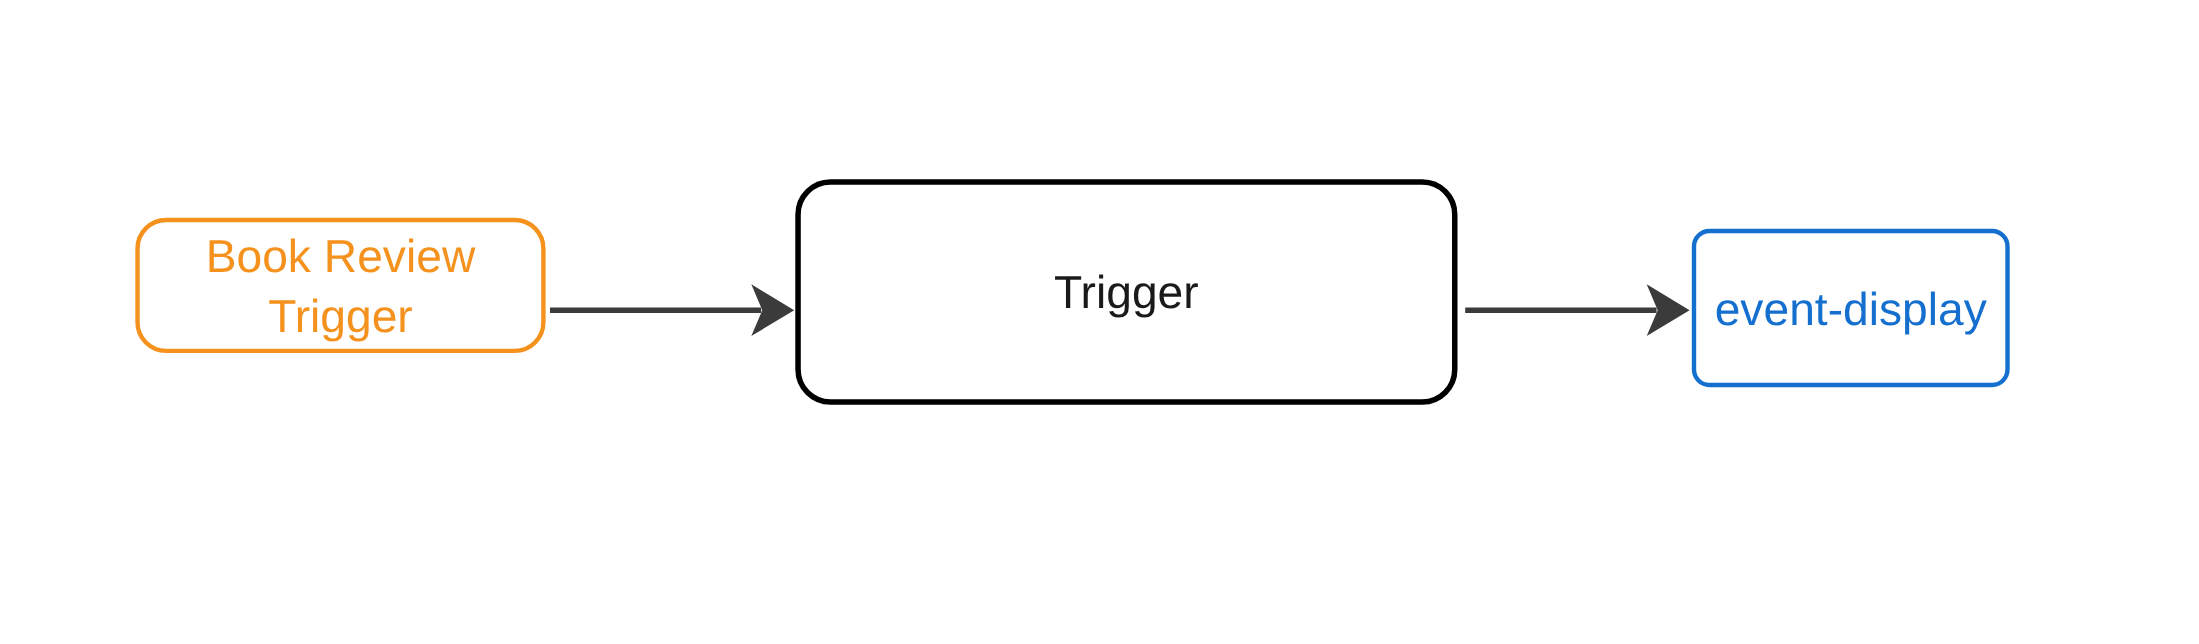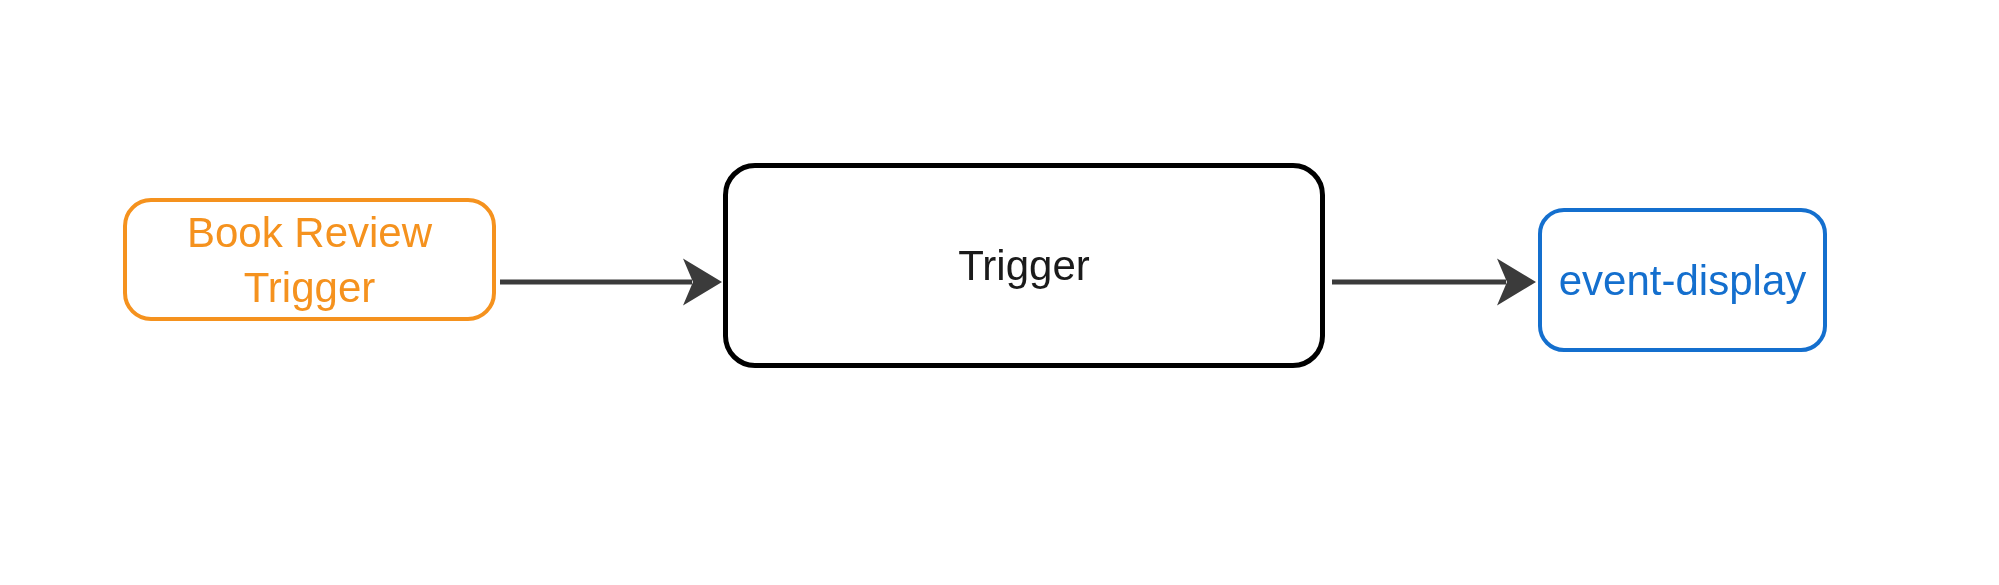--- a/index.html
+++ b/index.html
@@ -52,21 +52,21 @@
     border: 5px solid var(--trigger-accent, #000000);
     border-radius: 32px;
     color: var(--trigger-text, #1a1a1a);
   }
   .node-event-display {
     left: 1538px;
     top: 208px;
     width: 289px;
     height: 144px;
     border: 4px solid var(--event-display-accent, #146fce);
-    border-radius: 26px;
+    border-radius: 16px;
     color: var(--event-display-accent, #146fce);
   }
   .label-line {
     white-space: nowrap;
   }
 </style>
 </head>
 <body>
 
 <div class="canvas">

